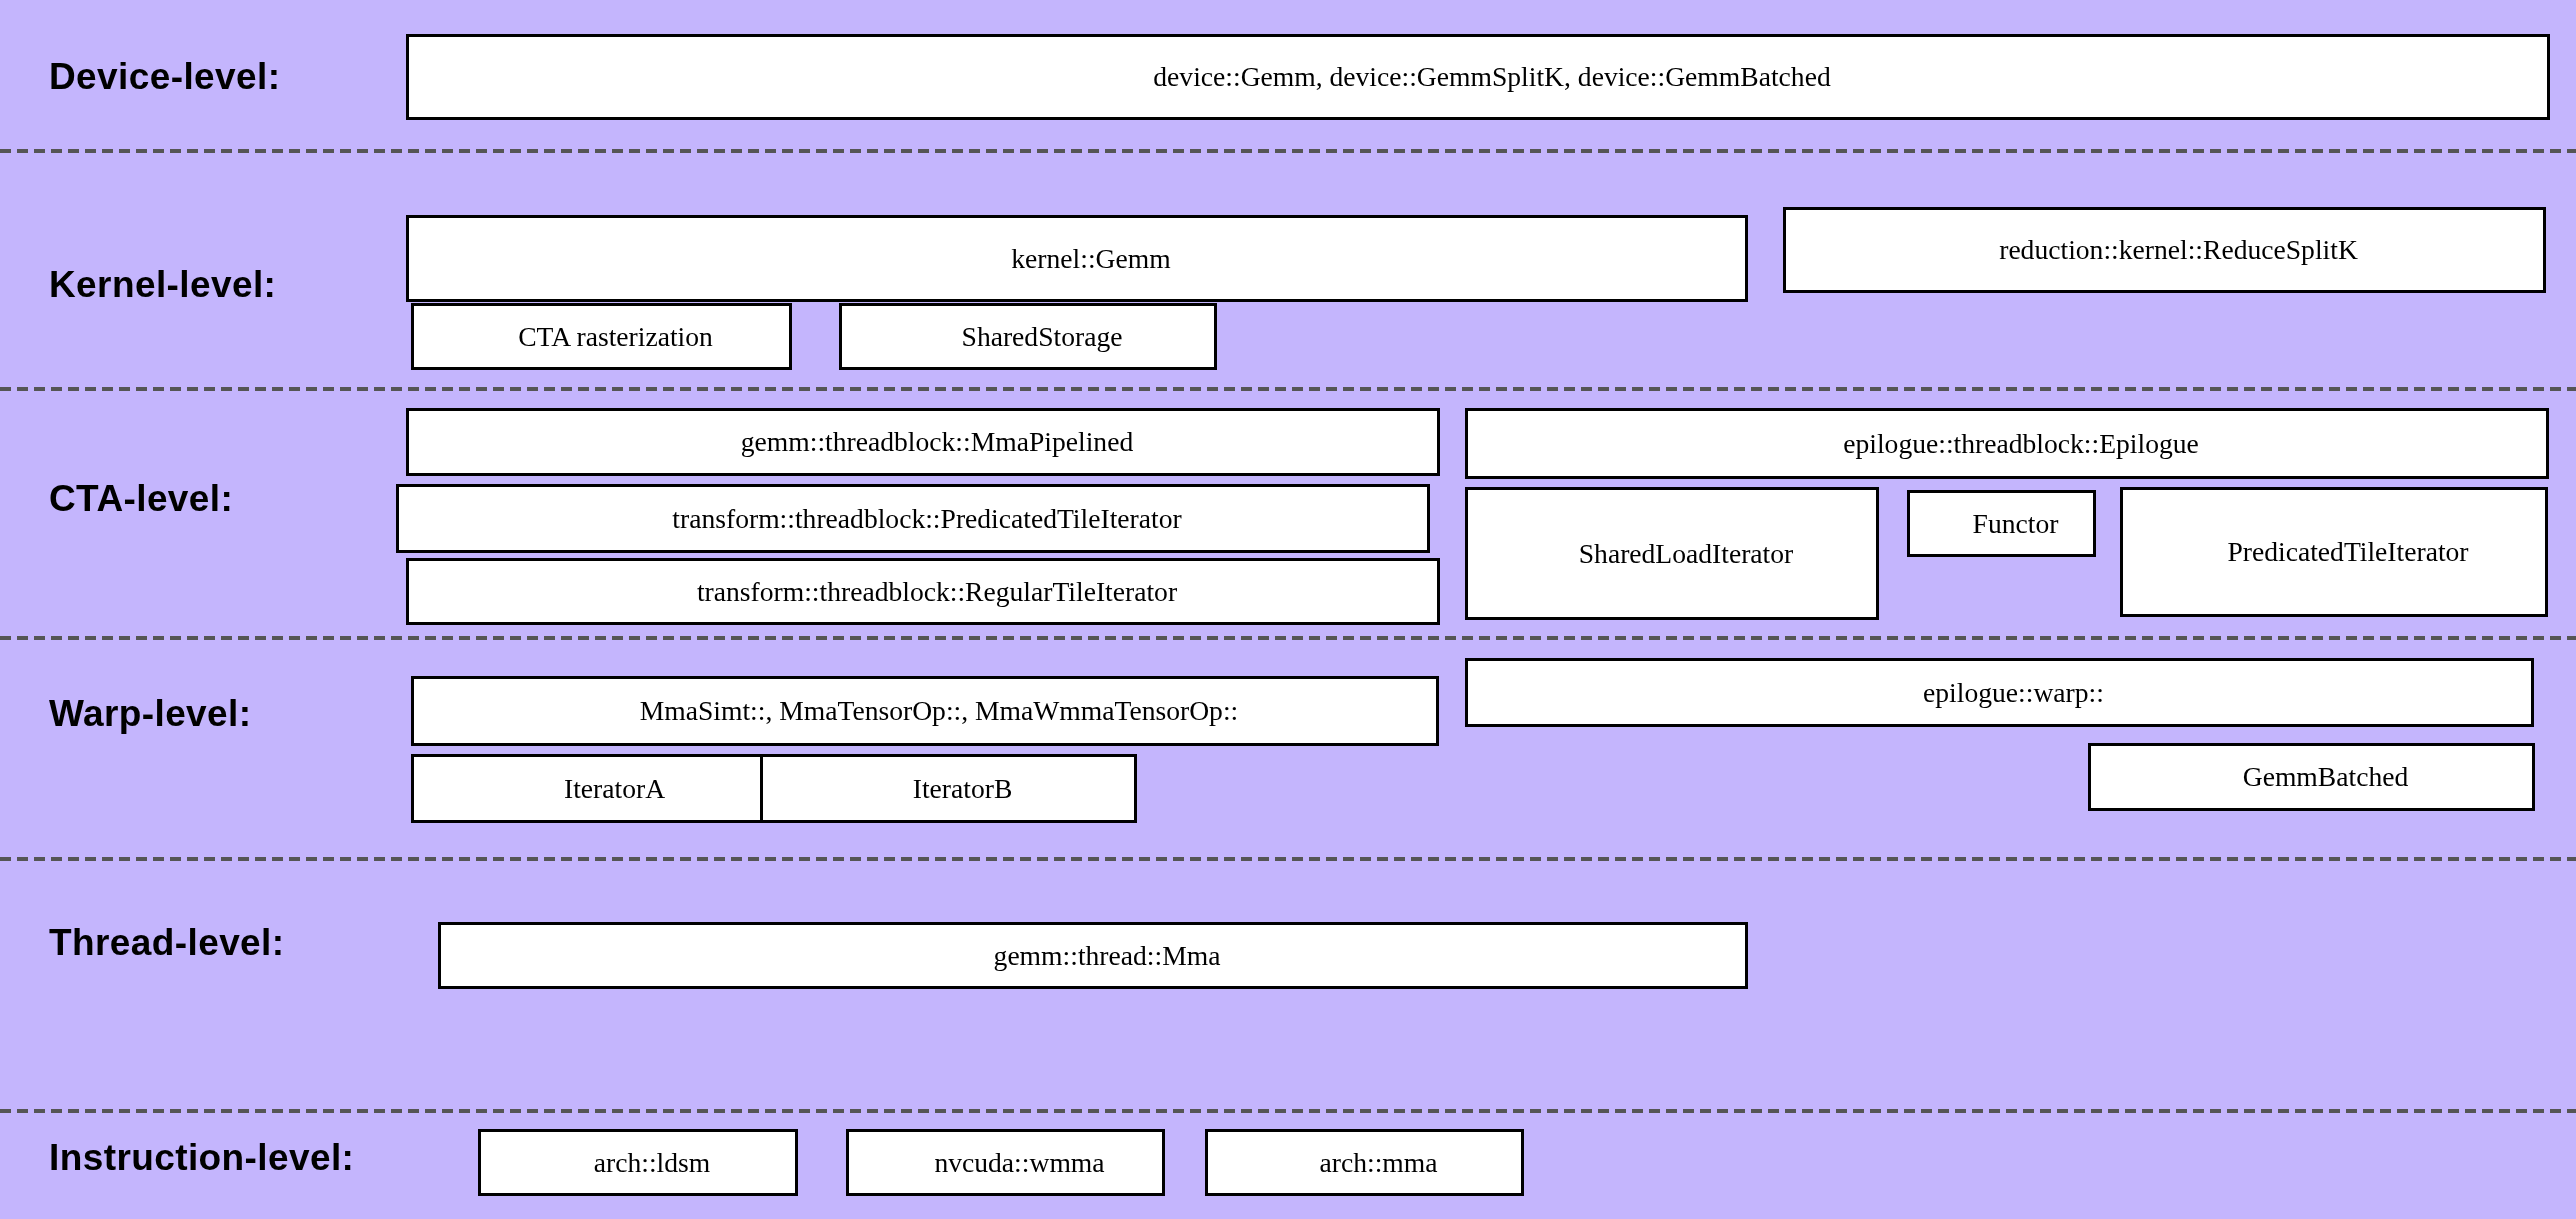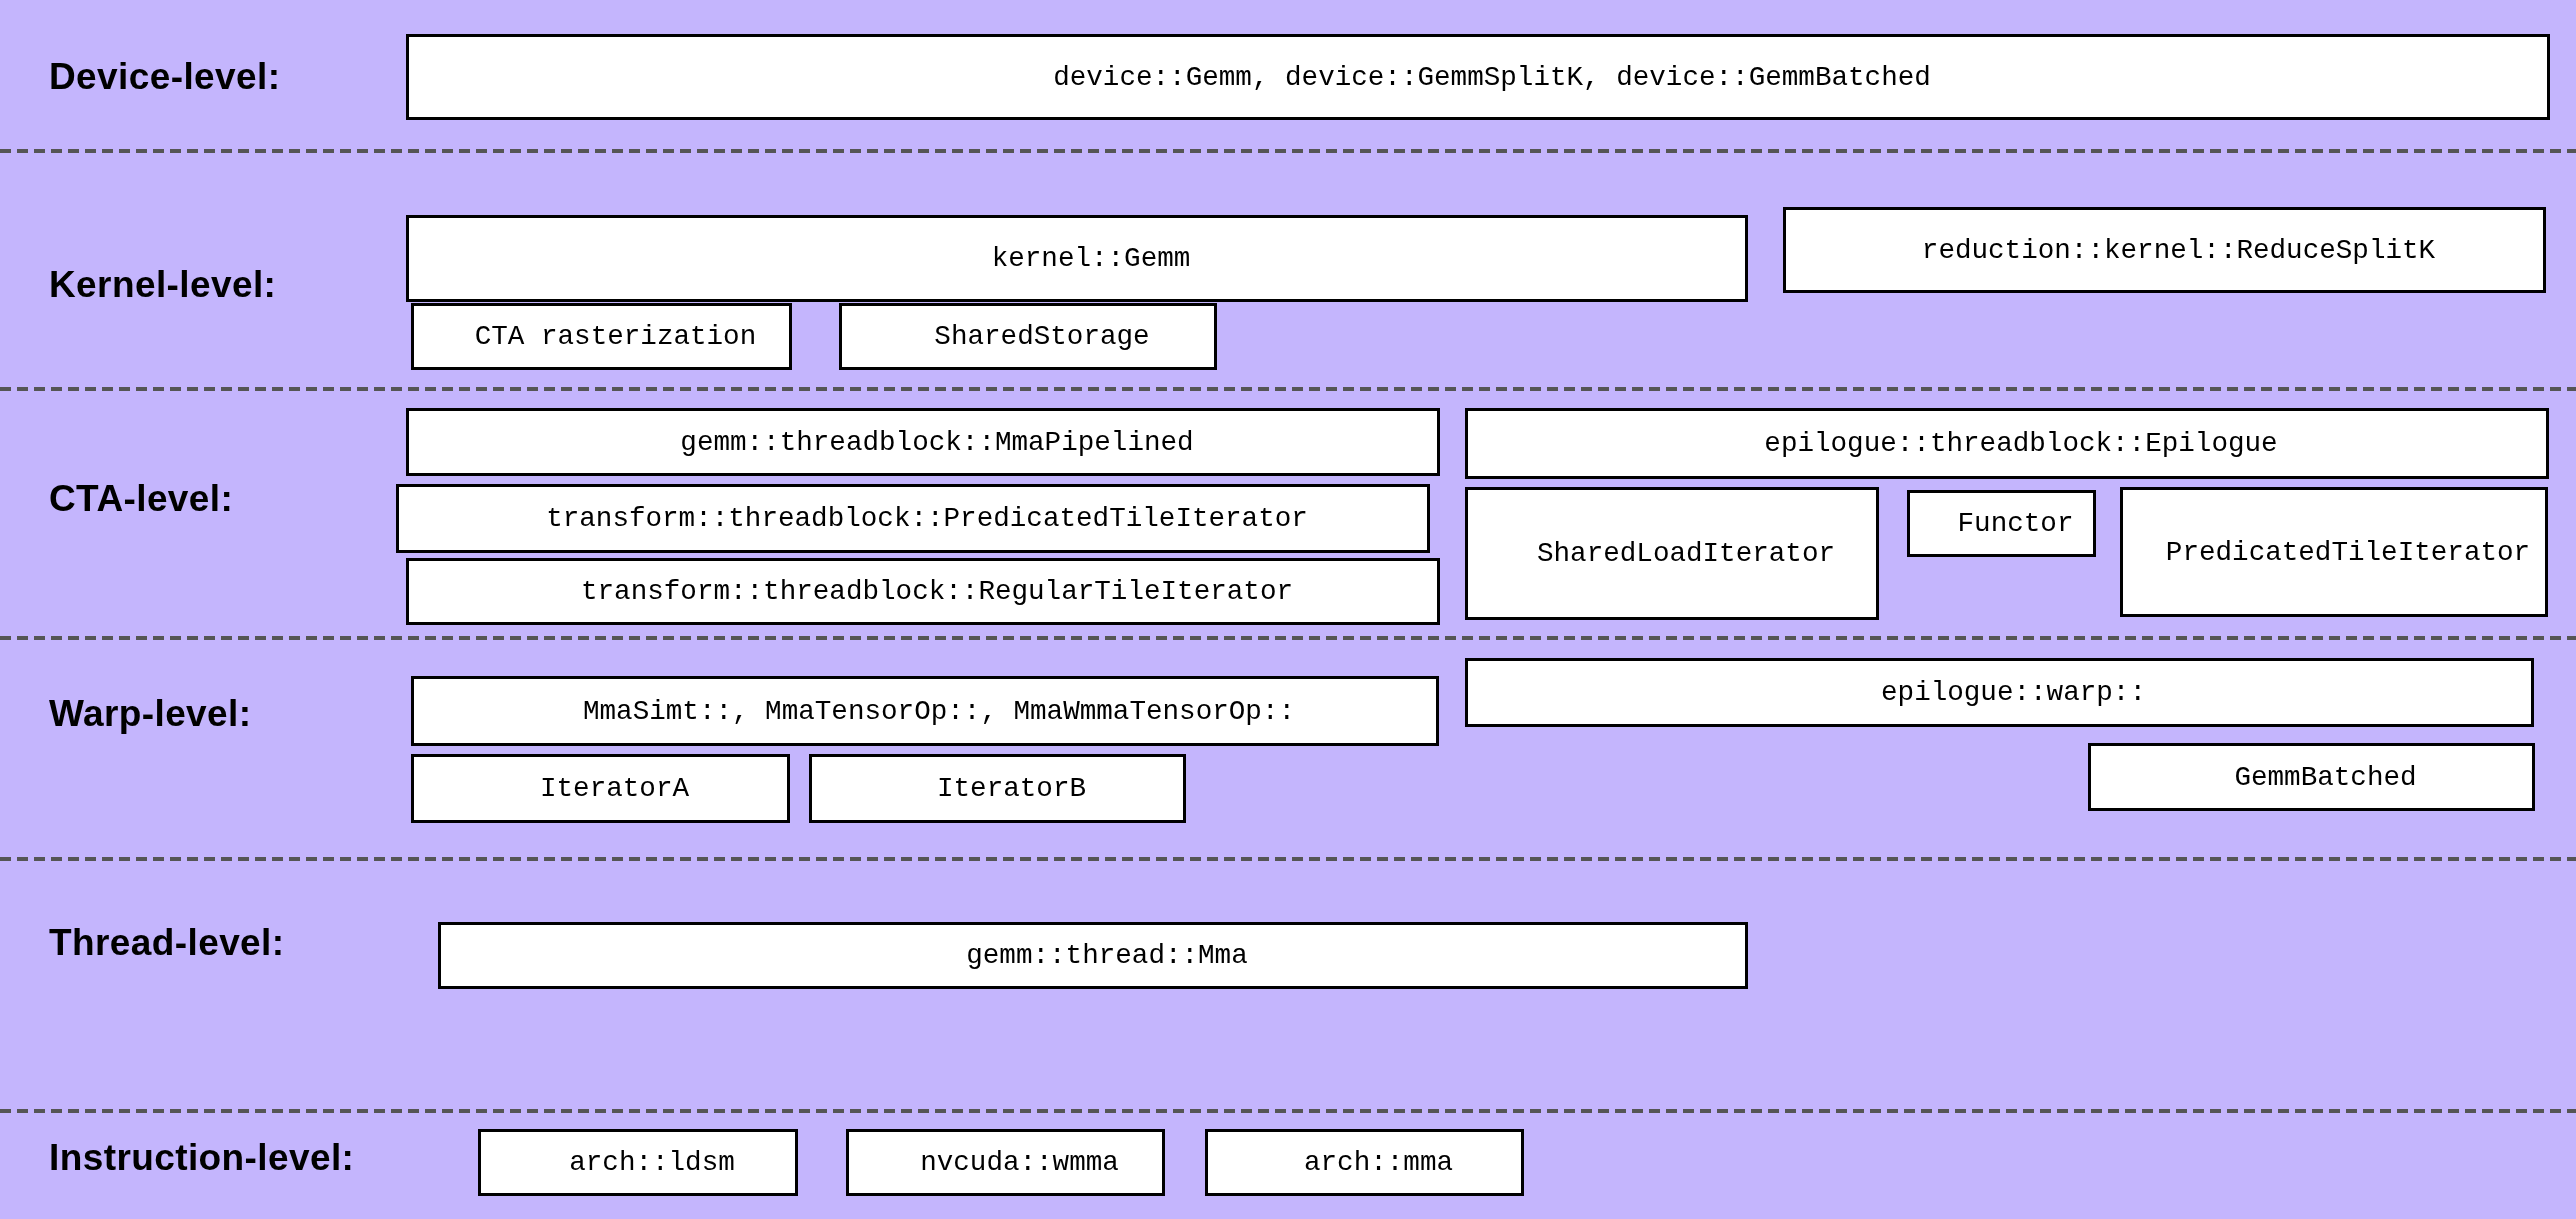--- a/index.html
+++ b/index.html
@@ -29,21 +29,21 @@
   }
   .box {
     position: absolute;
     box-sizing: border-box;
     border: 3.8px solid #000000;
     background: #ffffff;
     display: flex;
     align-items: center;
     justify-content: center;
     text-align: center;
-    font-family: Liberation Mono, monospace;
+    font-family: Liberation Serif, serif;
     font-size: 27.6px;
     white-space: nowrap;
     color: #000000;
     padding-left: 28px;
   }
   .divider {
     position: absolute;
     left: 0;
     width: 2576px;
     height: 3.8px;
@@ -79,21 +79,21 @@
   [data-name="tb-predicated-tile-iterator-box"]    { left: 396px;  top: 484px; width: 1034px; height: 69px; }
   [data-name="tb-regular-tile-iterator-box"]       { left: 406px;  top: 558px; width: 1034px; height: 67px; }
   [data-name="epilogue-box"]                       { left: 1465px; top: 408px; width: 1084px; height: 71px; }
   [data-name="shared-load-iterator-box"]           { left: 1465px; top: 487px; width: 414px;  height: 133px; }
   [data-name="functor-box"]                        { left: 1907px; top: 490px; width: 189px;  height: 67px; }
   [data-name="ep-predicated-tile-iterator-box"]    { left: 2120px; top: 487px; width: 428px;  height: 130px; }
 
   
   [data-name="warp-mma-box"]           { left: 411px;  top: 660px; width: 1028px; height: 70px; margin-top: 16px; }
   [data-name="iterator-a-box"]         { left: 411px;  top: 754px; width: 379px;  height: 69px; }
-  [data-name="iterator-b-box"]         { left: 809px; top: 754px; width: 377px;  height: 69px; }
+  [data-name="iterator-b-box"]         { left: 760px; top: 754px; width: 377px;  height: 69px; }
   [data-name="epilogue-warp-box"]      { left: 1465px; top: 658px; width: 1069px; height: 69px; }
   [data-name="fragment-iterator-box"]  { left: 1465px; top: 750px; width: 511px;  height: 67px; }
   [data-name="tile-iterator-box"]      { left: 2088px; top: 743px; width: 447px;  height: 68px; }
 
   
   [data-name="thread-mma-box"] { left: 418px; top: 922px; width: 1310px; height: 67px; margin-left: 20px; }
 
   
   [data-name="arch-ldsm-box"]   { left: 478px;  top: 1129px; width: 320px; height: 67px; }
   [data-name="nvcuda-wmma-box"] { left: 846px; top: 1129px; width: 319px; height: 67px; }

